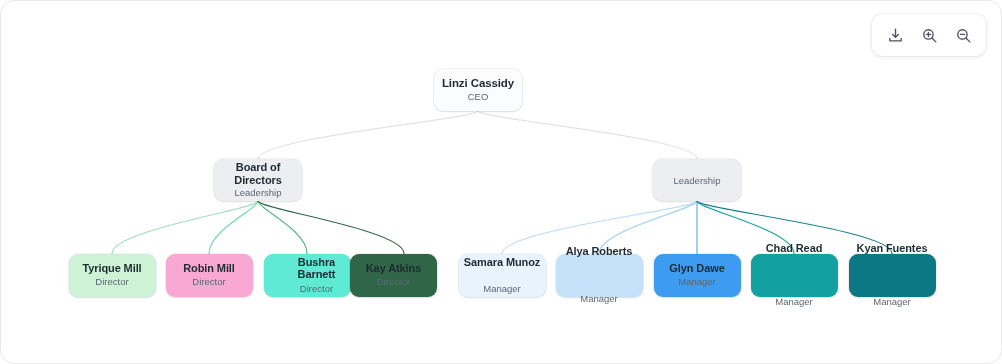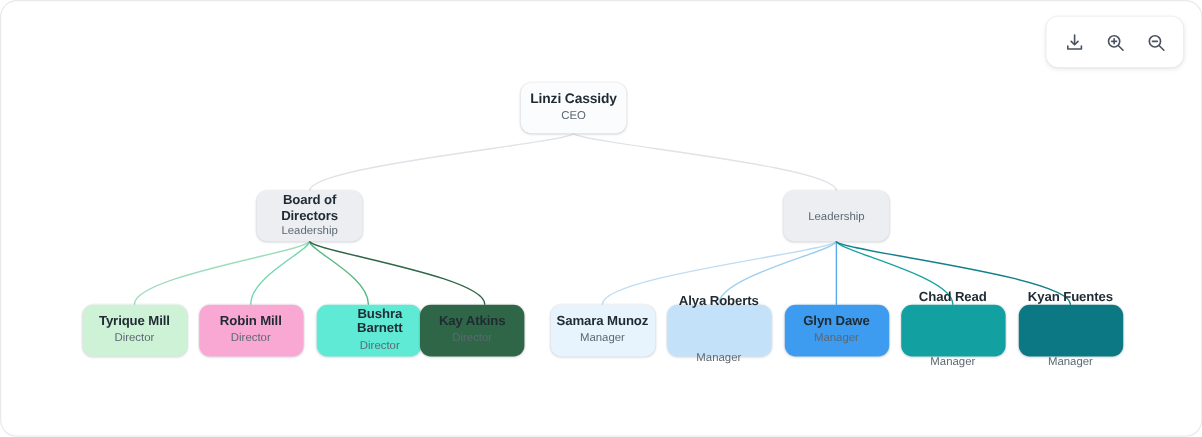--- a/index.html
+++ b/index.html
@@ -191,21 +191,21 @@
           <div class="node-subtitle">Director</div>
         </div>
         <div class="node leaf" style="left: 262.5px; top: 252.5px; width: 87px; height: 43px; background: #5eead4; padding-left: 23px;">
           <div class="node-title">Bushra Barnett</div>
           <div class="node-subtitle">Director</div>
         </div>
         <div class="node leaf" style="left: 349px; top: 252.5px; width: 87px; height: 43px; background: rgb(47, 102, 71);">
           <div class="node-title">Kay Atkins</div>
           <div class="node-subtitle">Director</div>
         </div>
-        <div class="node leaf" style="left: 457.5px; top: 252.5px; width: 87px; height: 43px; background: rgb(232, 244, 253);">
+        <div class="node leaf" style="left: 457.5px; top: 252.5px; width: 87px; height: 43px; background: rgb(232, 244, 253); justify-content: space-between;">
           <div class="node-title">Samara Munoz</div>
           <div class="node-subtitle">Manager</div>
         </div>
         <div class="node leaf" style="left: 554.5px; top: 252.5px; width: 87px; height: 43px; background: rgb(195, 226, 250); gap: 33px;">
           <div class="node-title">Alya Roberts</div>
           <div class="node-subtitle">Manager</div>
         </div>
         <div class="node leaf" style="left: 652.5px; top: 252.5px; width: 87px; height: 43px; background: rgb(61, 155, 240);">
           <div class="node-title">Glyn Dawe</div>
           <div class="node-subtitle">Manager</div>

